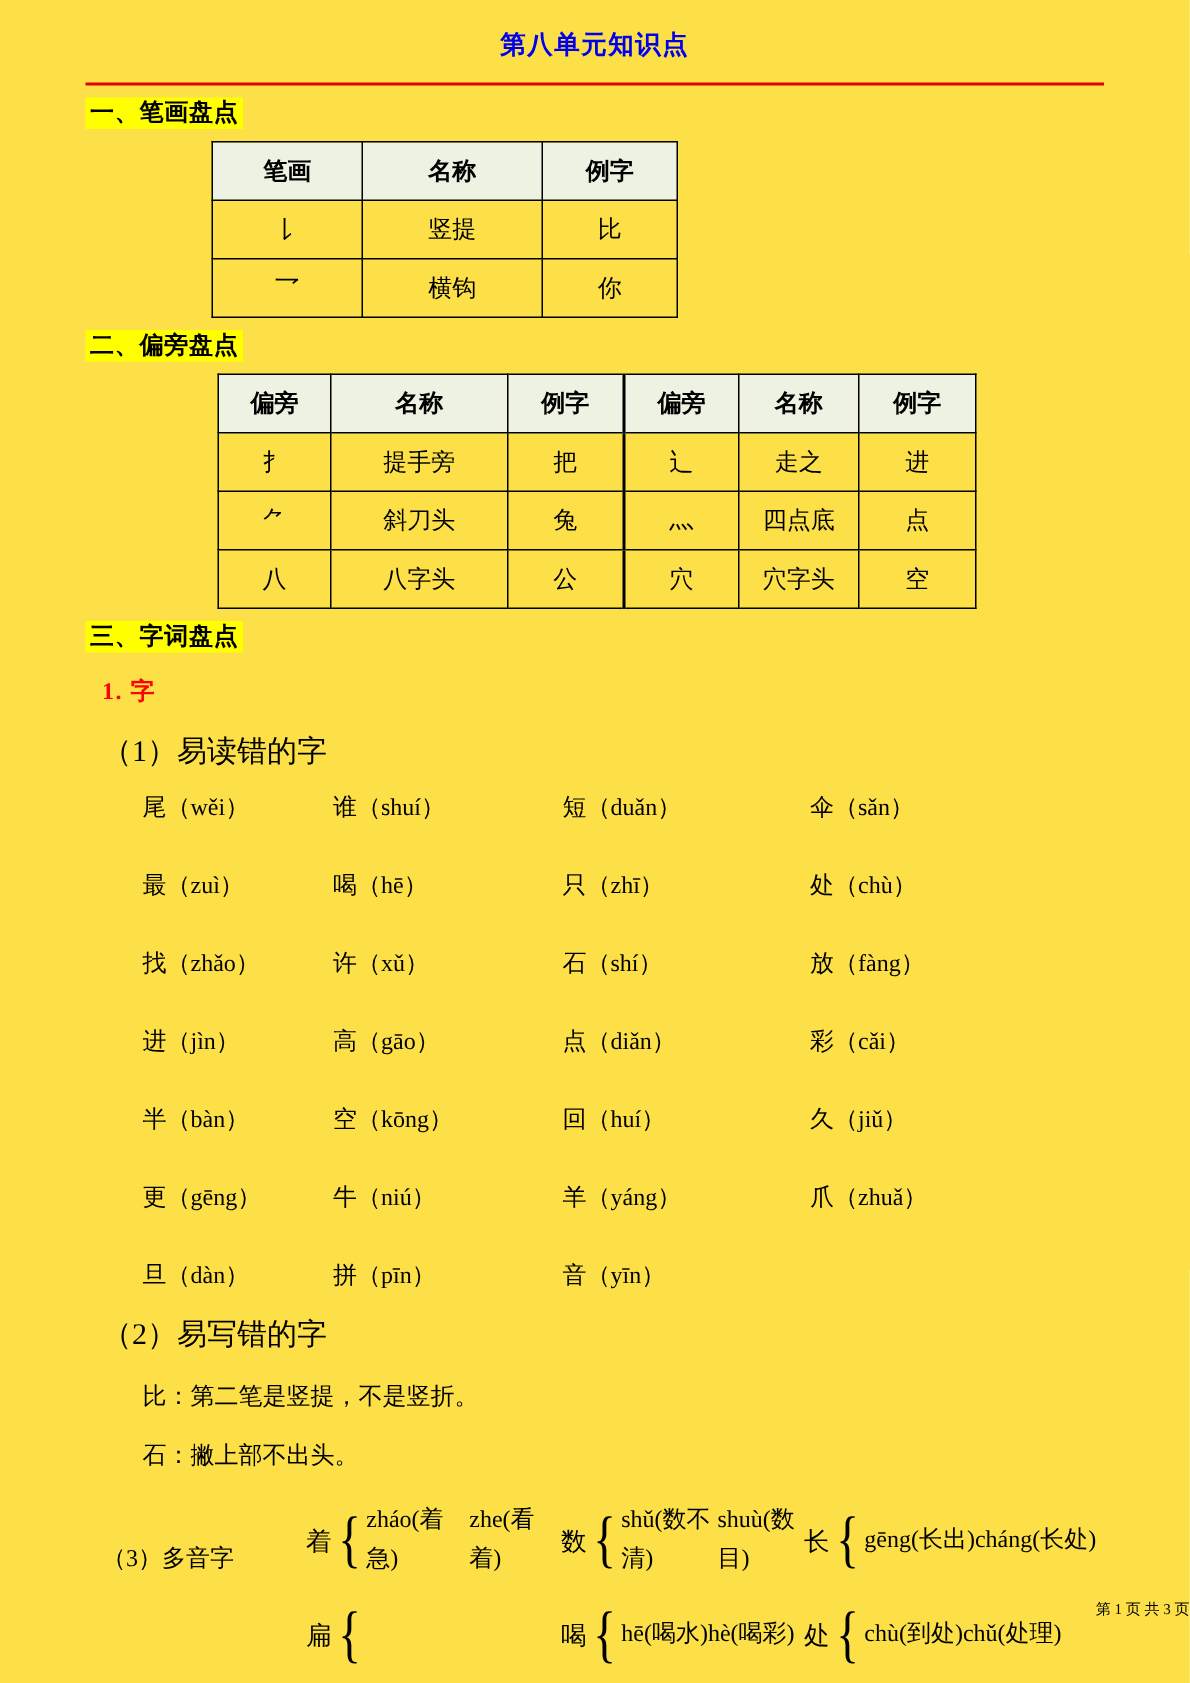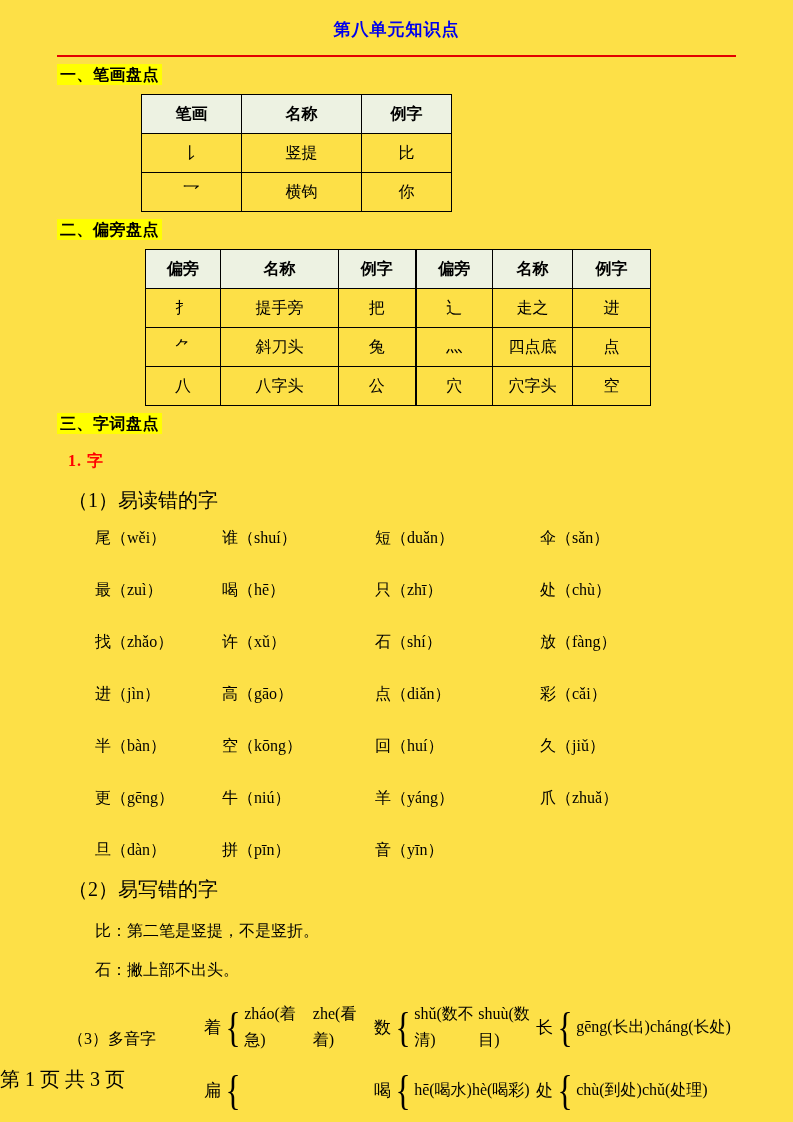--- a/index.html
+++ b/index.html
@@ -22,21 +22,21 @@
   .misread-grid{display:grid;grid-template-columns:127px 153px 165px 1fr;
                 margin:14px 0 0 38px;row-gap:31px;font-size:16px;}
   .mw-line{font-size:16px;margin:18px 0 0 38px;}
   .poly-wrap{display:flex;margin-top:20px;}
   .poly-label{font-size:16px;margin-left:11px;width:136px;padding-top:28px;box-sizing:content-box;}
   .poly-groups{display:grid;grid-template-columns:170px 162px 1fr;row-gap:16px;}
   .poly-group{display:flex;align-items:center;font-size:16px;}
   .poly-char{font-size:17px;margin-right:1px;}
   .brace{font-size:42px;line-height:1;transform:scaleX(.75);margin:0 1px;font-weight:400;}
   .poly-readings{display:flex;flex-direction:row;line-height:26px;}
-  .footer{position:absolute;left:0;right:0;top:1066px;text-align:left;font-size:20px;}
+  .footer{position:absolute;left:0;right:0;top:1066px;text-align:right;font-size:10px;}
 </style>
 </head>
 <body>
 
 <div class="page">
 
   <div class="doc-title">第八单元知识点</div>
   <div class="red-rule"></div>
 
   <div class="sec">

